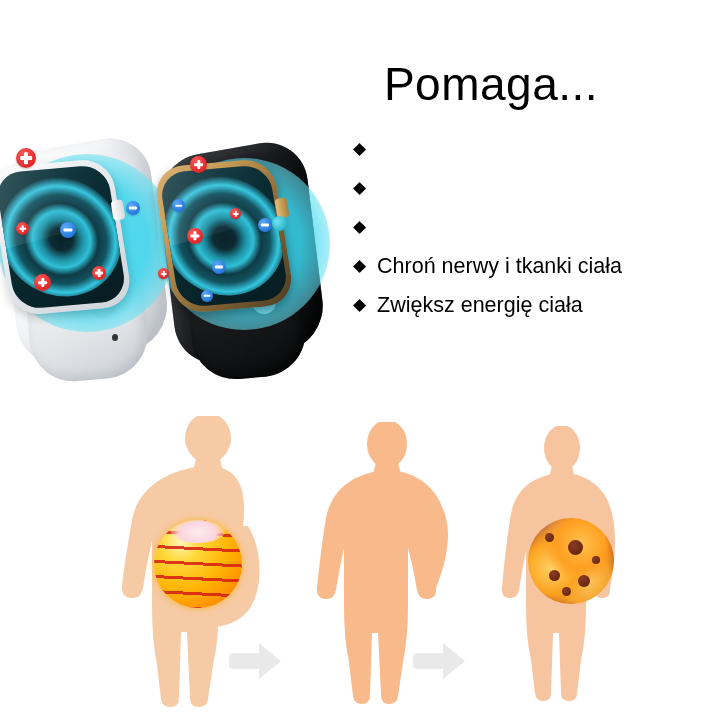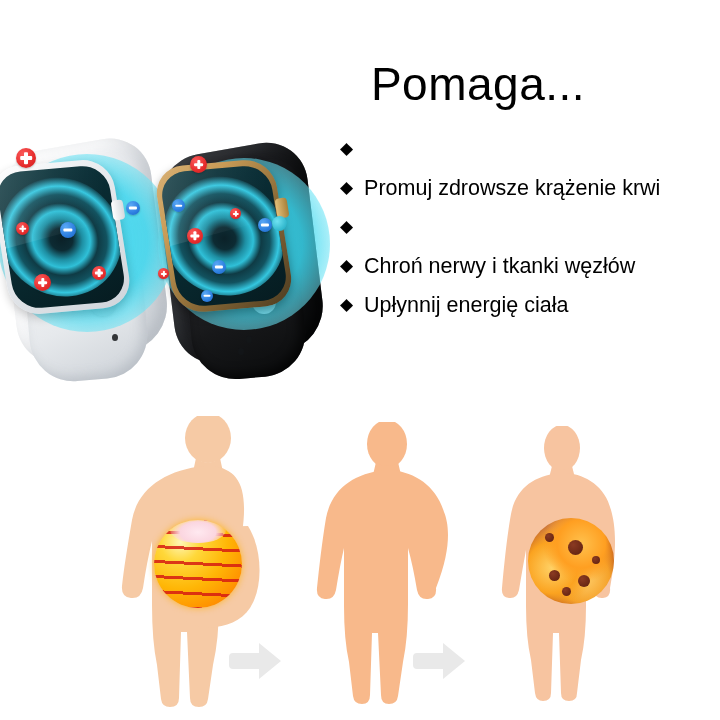--- a/index.html
+++ b/index.html
@@ -24,21 +24,21 @@
   
   .top-section {
     position: absolute;
     left: 0; top: 0;
     width: 720px; height: 410px;
   }
 
   
   .copy-block {
     position: absolute;
-    left: 340px;
+    left: 353px;
     top: 58px;
     width: 368px;
   }
   .headline {
     font-size: 46px;
     line-height: 52px;
     font-weight: 400;
     letter-spacing: 0.5px;
     color: #000000;
     text-align: center;
@@ -415,32 +415,31 @@
 
     <div class="copy-block">
       <h1 class="headline">Pomaga...</h1>
 
       <ul class="bullet-list">
         <li class="bullet-item">
           <span class="bullet-mark">◆</span>
         </li>
         <li class="bullet-item">
           <span class="bullet-mark">◆</span>
-          <span class="bullet-text">Promuj zdrowsze krążenie krwi</span>
         </li>
         <li class="bullet-item">
           <span class="bullet-mark">◆</span>
         </li>
         <li class="bullet-item">
           <span class="bullet-mark">◆</span>
-          <span class="bullet-text">Chroń nerwy i tkanki węzłów</span>
+          <span class="bullet-text">Chroń nerwy i tkanki ciała</span>
         </li>
         <li class="bullet-item">
           <span class="bullet-mark">◆</span>
-          <span class="bullet-text">Upłynnij energię ciała</span>
+          <span class="bullet-text">Zwiększ energię ciała</span>
         </li>
       </ul>
     </div>
   </div>
 
   <div class="bottom-section">
 
     <div class="figure fig-1">
       <svg viewBox="0 0 200 296" xmlns="http://www.w3.org/2000/svg" aria-hidden="true">
         <g fill="#f6caa5">

